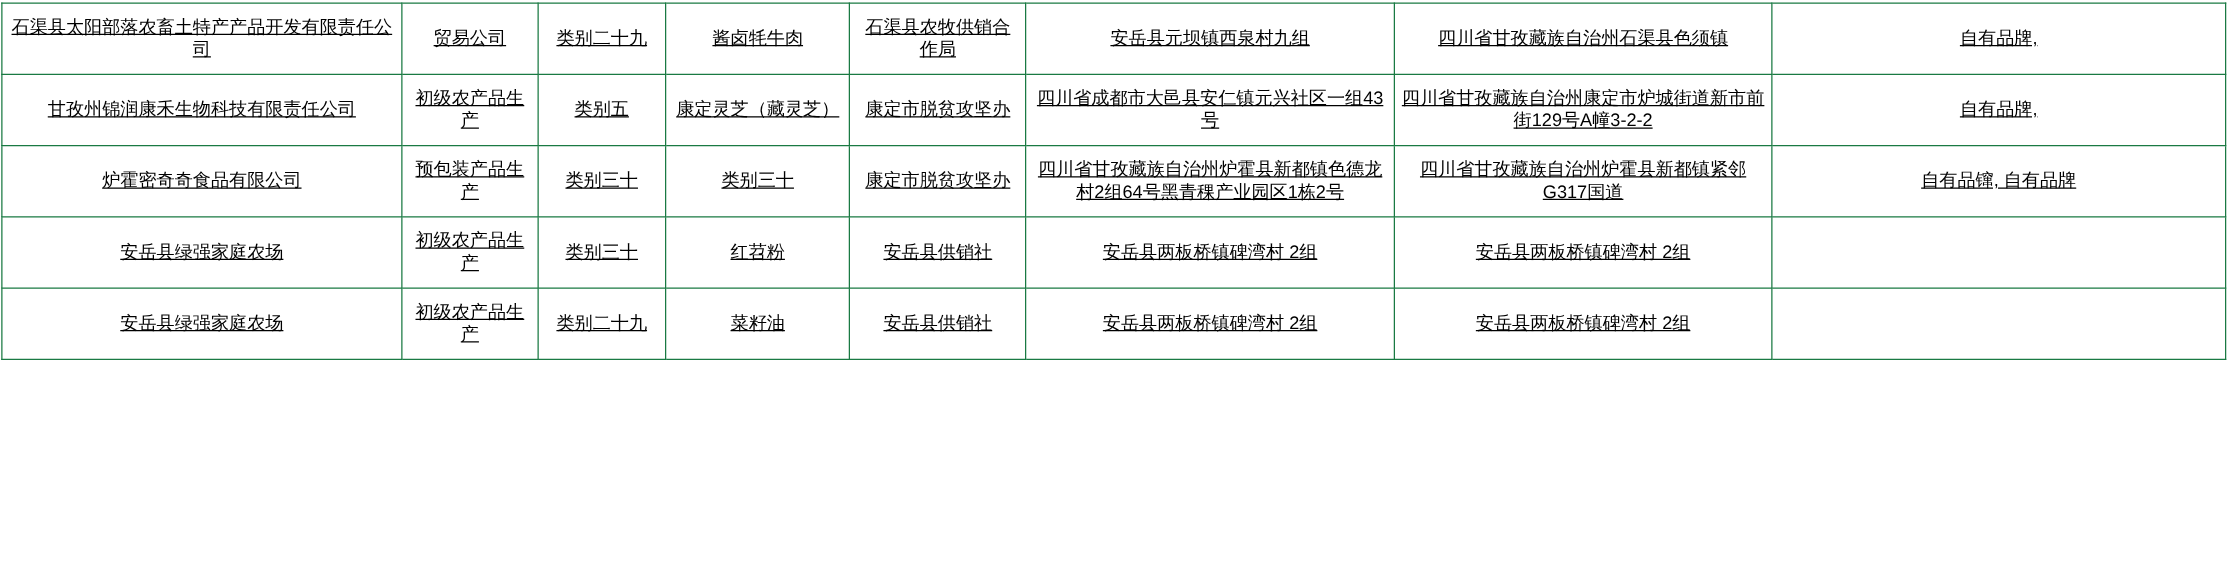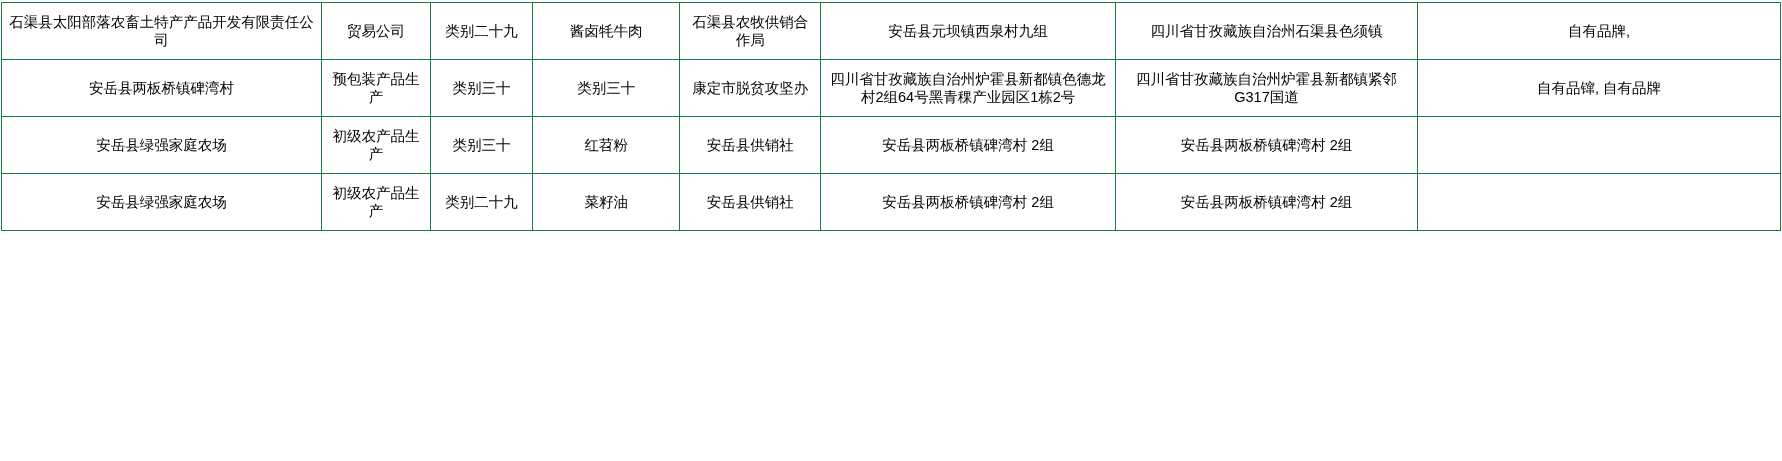--- a/index.html
+++ b/index.html
@@ -9,20 +9,21 @@
   }
   body {
     width: 1782px;
     height: 461px;
     font-family: "Liberation Sans", "DejaVu Sans", sans-serif;
     color: #000000;
   }
   .sheet {
     width: 1782px;
     box-sizing: border-box;
+    text-decoration: underline;
   }
   table.data-table {
     border-collapse: collapse;
     table-layout: fixed;
     width: 1780px;
     margin: 2px 0 0 1px;
   }
   table.data-table td {
     border: 1px solid #1a7a43;
     font-size: 14.5px;
@@ -65,21 +66,31 @@
         <td>石渠县太阳部落农畜土特产产品开发有限责任公司</td>
         <td>贸易公司</td>
         <td>类别二十九</td>
         <td>酱卤牦牛肉</td>
         <td>石渠县农牧供销合作局</td>
         <td>安岳县元坝镇西泉村九组</td>
         <td>四川省甘孜藏族自治州石渠县色须镇</td>
         <td>自有品牌,</td>
       </tr>
       <tr>
-        <td>安岳县两板桥镇碑湾村</td>
+        <td>甘孜州锦润康禾生物科技有限责任公司</td>
+        <td>初级农产品生产</td>
+        <td>类别五</td>
+        <td>康定灵芝（藏灵芝）</td>
+        <td>康定市脱贫攻坚办</td>
+        <td>四川省成都市大邑县安仁镇元兴社区一组43号</td>
+        <td>四川省甘孜藏族自治州康定市炉城街道新市前街129号A幢3-2-2</td>
+        <td>自有品牌,</td>
+      </tr>
+      <tr>
+        <td>炉霍密奇奇食品有限公司</td>
         <td>预包装产品生产</td>
         <td>类别三十</td>
         <td>类别三十</td>
         <td>康定市脱贫攻坚办</td>
         <td>四川省甘孜藏族自治州炉霍县新都镇色德龙村2组64号黑青稞产业园区1栋2号</td>
         <td>四川省甘孜藏族自治州炉霍县新都镇紧邻G317国道</td>
         <td>自有品镩, 自有品牌</td>
       </tr>
       <tr>
         <td>安岳县绿强家庭农场</td>

